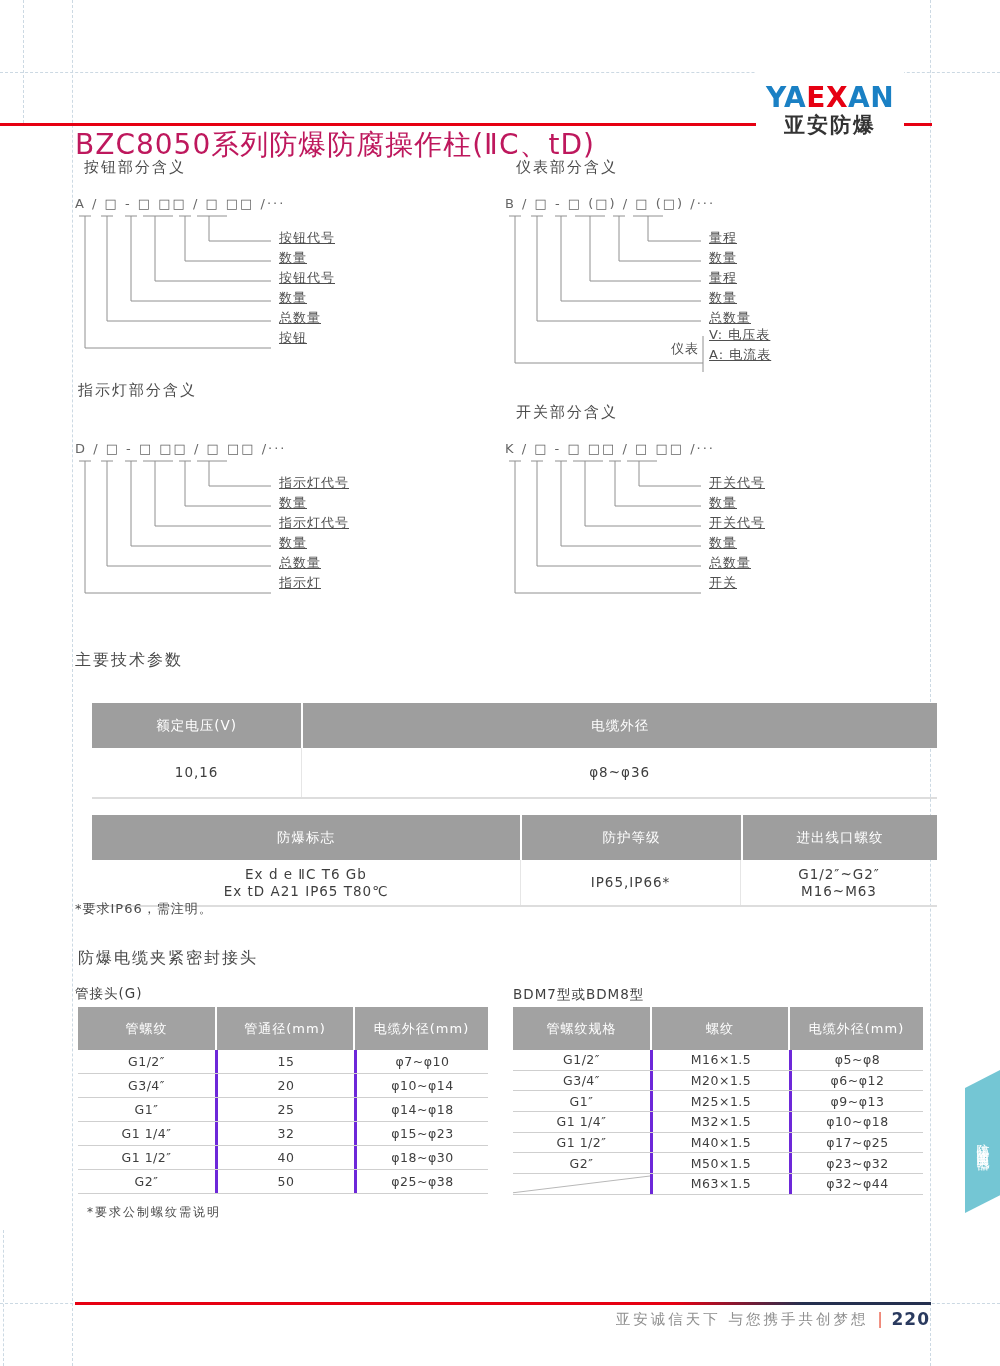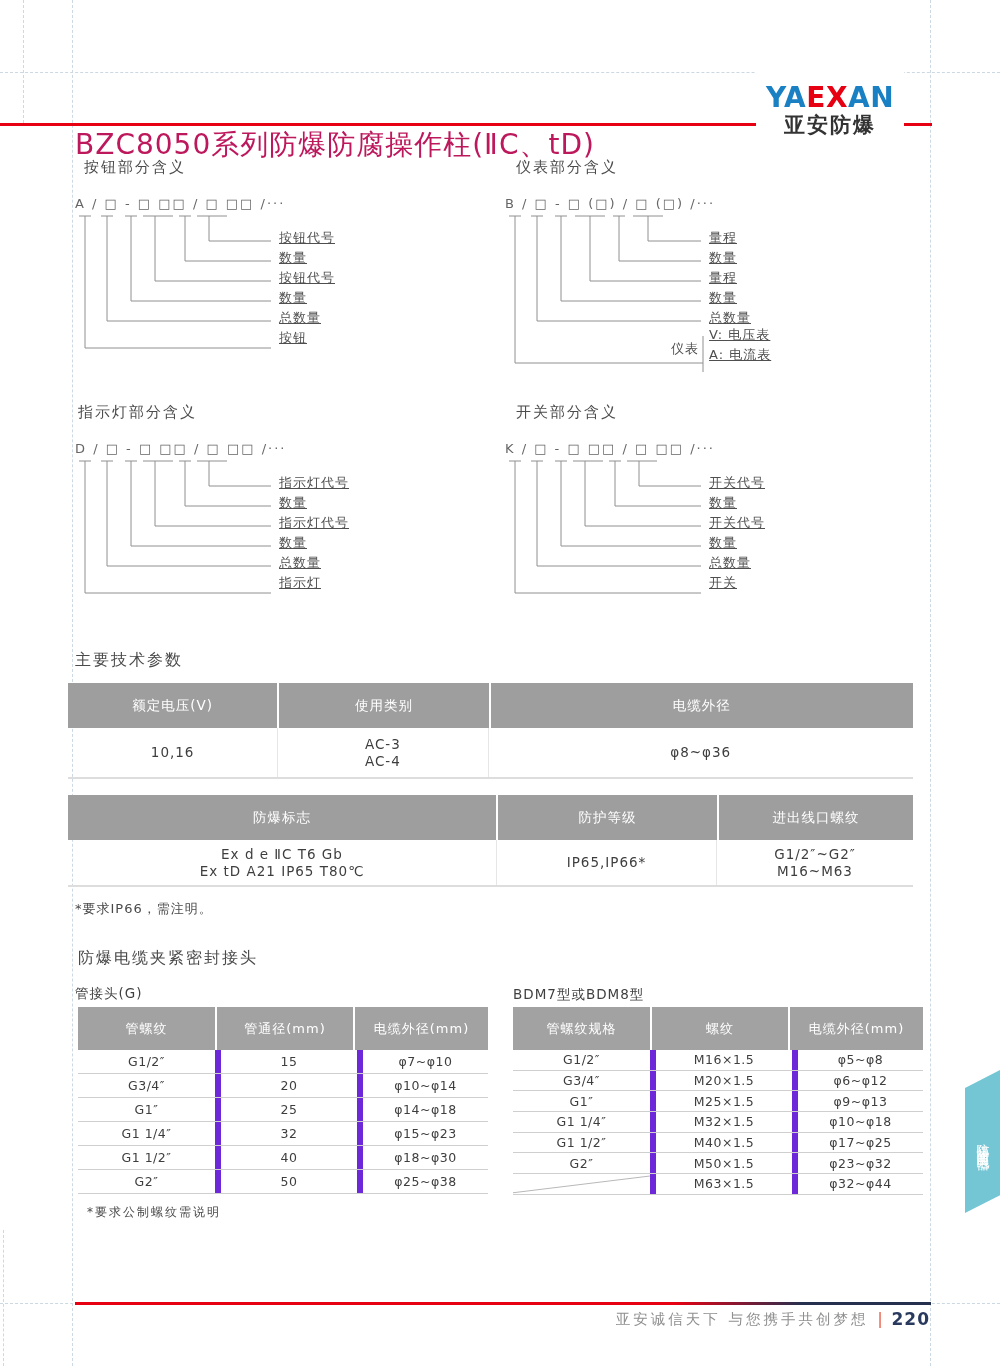--- a/index.html
+++ b/index.html
@@ -19,41 +19,41 @@
   .sec-title{position:absolute;font-size:15px;color:#4c4c4c;letter-spacing:2px;white-space:nowrap;}
   .big-title{position:absolute;font-size:16px;color:#4a4a4a;letter-spacing:2px;white-space:nowrap;}
   .sub-label{position:absolute;font-size:13.5px;color:#3f3f3f;letter-spacing:1px;white-space:nowrap;}
   
   .diagram{position:absolute;width:432px;height:200px;}
   .diagram .code{position:absolute;left:0;top:0;font-size:13px;color:#666;letter-spacing:2px;white-space:pre;}
   .diagram svg{position:absolute;left:0;top:0;}
   .dlabel{position:absolute;left:204px;font-size:13px;color:#4f4f4f;letter-spacing:1px;line-height:16px;white-space:nowrap;text-decoration:underline;}
   .dlabel-group{position:absolute;left:128px;width:66px;text-align:right;font-size:13px;color:#4f4f4f;letter-spacing:1px;line-height:16px;}
   
-  .btable{position:absolute;left:68px;width:845px;}
+  .btable{position:absolute;left:92px;width:845px;margin-top:20px;}
   .hrow{display:flex;height:45px;}
   .hcell{background:#9e9e9e;color:#fff;font-size:13.5px;letter-spacing:1px;
          display:flex;align-items:center;justify-content:center;border-right:2px solid #fff;}
   .hcell:last-child{border-right:none;}
   .drow{display:flex;border-bottom:2px solid #ddd;}
   .dcell{color:#3e3e3e;font-size:13.5px;letter-spacing:1px;text-align:center;white-space:pre-line;line-height:17px;
          display:flex;align-items:center;justify-content:center;border-right:1px solid #e6e6e6;}
   .dcell:last-child{border-right:none;}
   .w4{flex:0 0 209.25px;} .w4:last-child{flex:1;}
   .tw1{flex:0 0 428px;} .tw2{flex:0 0 219px;} .tw3{flex:1;}
   
   .stable{position:absolute;width:410px;}
   .shrow{display:flex;height:43px;}
   .shcell{background:#a2a2a2;color:#fff;font-size:13px;letter-spacing:1px;
           display:flex;align-items:center;justify-content:center;border-right:2px solid #fff;}
   .shcell:last-child{border-right:none;}
   .srow{display:flex;border-bottom:1px solid #cfcfcf;position:relative;}
   .srow-l{height:23px;} .srow-r{height:19.7px;}
   .scell{color:#3e3e3e;font-size:12.5px;letter-spacing:.5px;display:flex;align-items:center;justify-content:center;
-         border-right:6px solid #6d28d9;}
+         border-right:3px solid #6d28d9;}
   .scell:last-child{border-right:none;}
   .sc1{flex:0 0 137px;} .sc2{flex:0 0 136px;} .sc3{flex:1;}
   .slash-svg{position:absolute;left:0;top:0;}
   .note{position:absolute;font-size:13px;color:#4a4a4a;letter-spacing:1px;white-space:nowrap;text-align:right;}
   
   .side-tab{position:absolute;left:965px;top:1070px;width:35px;height:143px;background:#74c6d4;
             clip-path:polygon(0 12.5%,100% 0,100% 87.5%,0 100%);}
   .side-tab span{position:absolute;left:50%;top:50%;transform:translate(-50%,-50%);
             writing-mode:vertical-rl;color:#fff;font-size:13px;letter-spacing:3px;white-space:nowrap;}
   
@@ -79,21 +79,21 @@
 
   <div class="page-title">BZC8050系列防爆防腐操作柱(ⅡC、tD)</div>
   <div class="red-rule"></div>
   <div class="logo">
     <div class="logo-en"><span class="c-blue">YA</span><span class="c-red">EX</span><span class="c-blue">AN</span></div>
     <div class="logo-cn">亚安防爆</div>
   </div>
 
   <div class="sec-title" style="left:84px;top:158px">按钮部分含义</div>
   <div class="sec-title" style="left:516px;top:158px">仪表部分含义</div>
-  <div class="sec-title" style="left:78px;top:403px">指示灯部分含义</div>
+  <div class="sec-title" style="left:78px;top:381px">指示灯部分含义</div>
   <div class="sec-title" style="left:516px;top:403px">开关部分含义</div>
 
   <div class="diagram" style="left:75px;top:196px">
     <div class="code">A / □ - □ □□ / □ □□ /···</div>
     <svg width="432" height="175">
       <path class="dgline" d="M4 20 H16 M10 20 V152 H196"></path>
       <path class="dgline" d="M26 20 H38 M32 20 V125 H196"></path>
       <path class="dgline" d="M50 20 H62 M56 20 V105 H196"></path>
       <path class="dgline" d="M68 20 H98 M80 20 V85 H196"></path>
       <path class="dgline" d="M104 20 H116 M110 20 V65 H196"></path>
@@ -161,27 +161,24 @@
     <div class="dlabel" style="top:94px">数量</div>
     <div class="dlabel" style="top:114px">总数量</div>
     <div class="dlabel" style="top:134px">开关</div>
   </div>
 
   <div class="big-title" style="left:75px;top:650px">主要技术参数</div>
 
   <div class="btable" style="top:683px">
     <div class="hrow">
       <div class="hcell w4">额定电压(V)</div>
-      <div class="hcell w4">使用类别</div>
       <div class="hcell w4">电缆外径</div>
     </div>
     <div class="drow" style="height:49px">
       <div class="dcell w4">10,16</div>
-      <div class="dcell w4">AC-3
-AC-4</div>
       <div class="dcell w4">φ8~φ36</div>
     </div>
   </div>
 
   <div class="btable" style="top:795px">
     <div class="hrow">
       <div class="hcell tw1">防爆标志</div>
       <div class="hcell tw2">防护等级</div>
       <div class="hcell tw3">进出线口螺纹</div>
     </div>

